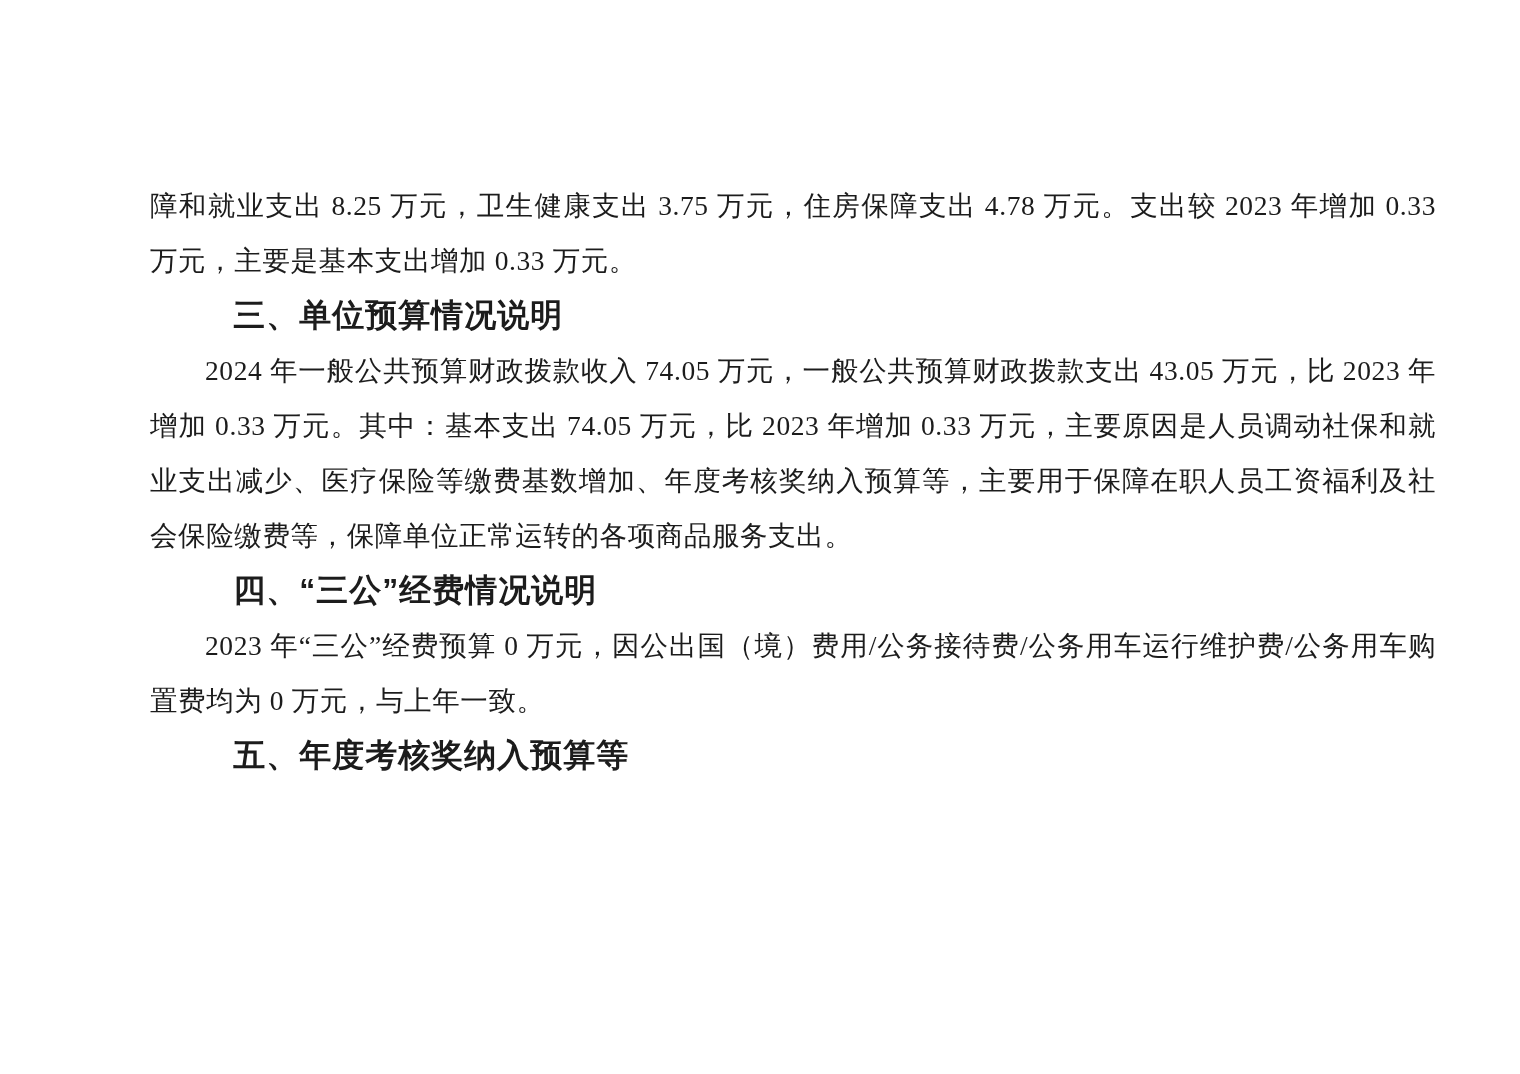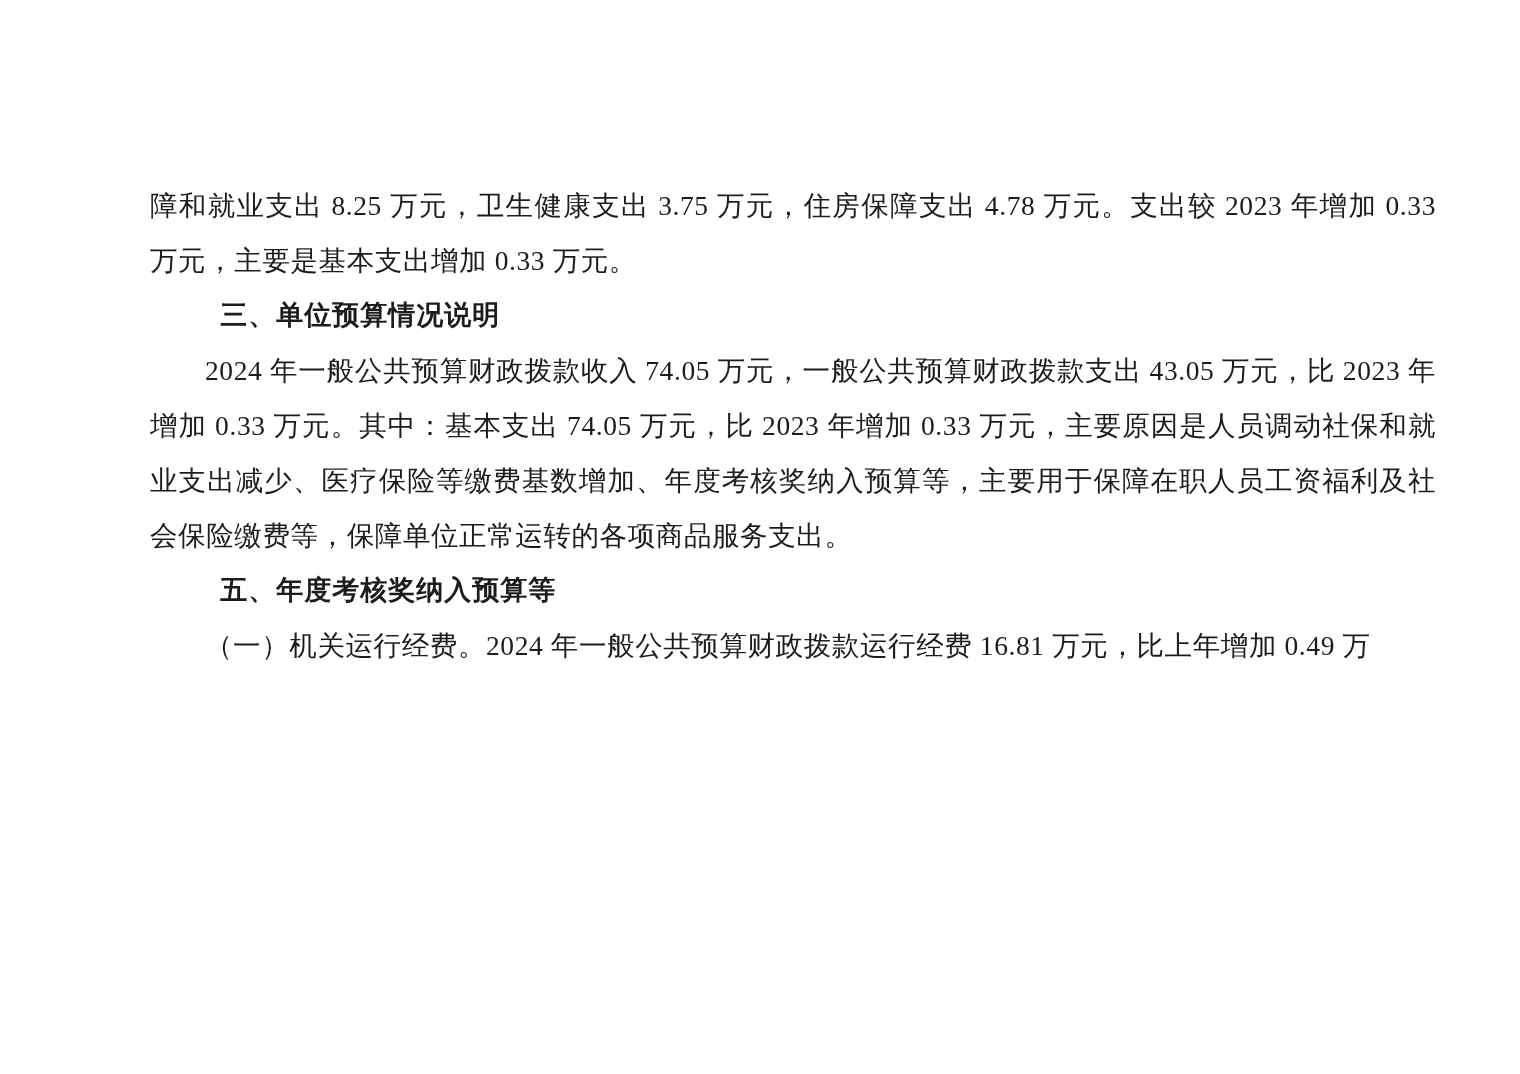--- a/index.html
+++ b/index.html
@@ -31,41 +31,42 @@
     text-justify: inter-ideograph;
     margin: 0 0 0 0;
     letter-spacing: 0.6px;
   }
   .para.indent {
     text-indent: 2em;
   }
   .heading {
     font-family: "Liberation Sans", "DejaVu Sans", sans-serif;
     font-weight: bold;
-    font-size: 27px;
+    font-size: 32px;
     line-height: 55px;
     color: #1c1c1c;
     text-indent: 2.6em;
     margin: 0;
     letter-spacing: 1px;
   }
 </style>
 </head>
 <body>
 
 <div class="page">
   <div class="content">
 
     <p class="para">障和就业支出 8.25 万元，卫生健康支出 3.75 万元，住房保障支出 4.78 万元。支出较 2023 年增加 0.33 万元，主要是基本支出增加 0.33 万元。</p>
 
     <h2 class="heading">三、单位预算情况说明</h2>
 
     <p class="para indent">2024 年一般公共预算财政拨款收入 74.05 万元，一般公共预算财政拨款支出 43.05 万元，比 2023 年增加 0.33 万元。其中：基本支出 74.05 万元，比 2023 年增加 0.33 万元，主要原因是人员调动社保和就业支出减少、医疗保险等缴费基数增加、年度考核奖纳入预算等，主要用于保障在职人员工资福利及社会保险缴费等，保障单位正常运转的各项商品服务支出。</p>
 
 
+    <h2 class="heading">四、“三公”经费情况说明</h2>
 
+    <p class="para indent">2023 年“三公”经费预算 0 万元，因公出国（境）费用/公务接待费/公务用车运行维护费/公务用车购置费均为 0 万元，与上年一致。</p>
 
     <h2 class="heading">五、年度考核奖纳入预算等</h2>
 
-    <p class="para indent">（一）机关运行经费。2024 年一般公共预算财政拨款运行经费 16.81 万元，比上年增加 0.49 万</p>
 
   </div>
 </div>
 
 </body></html>

